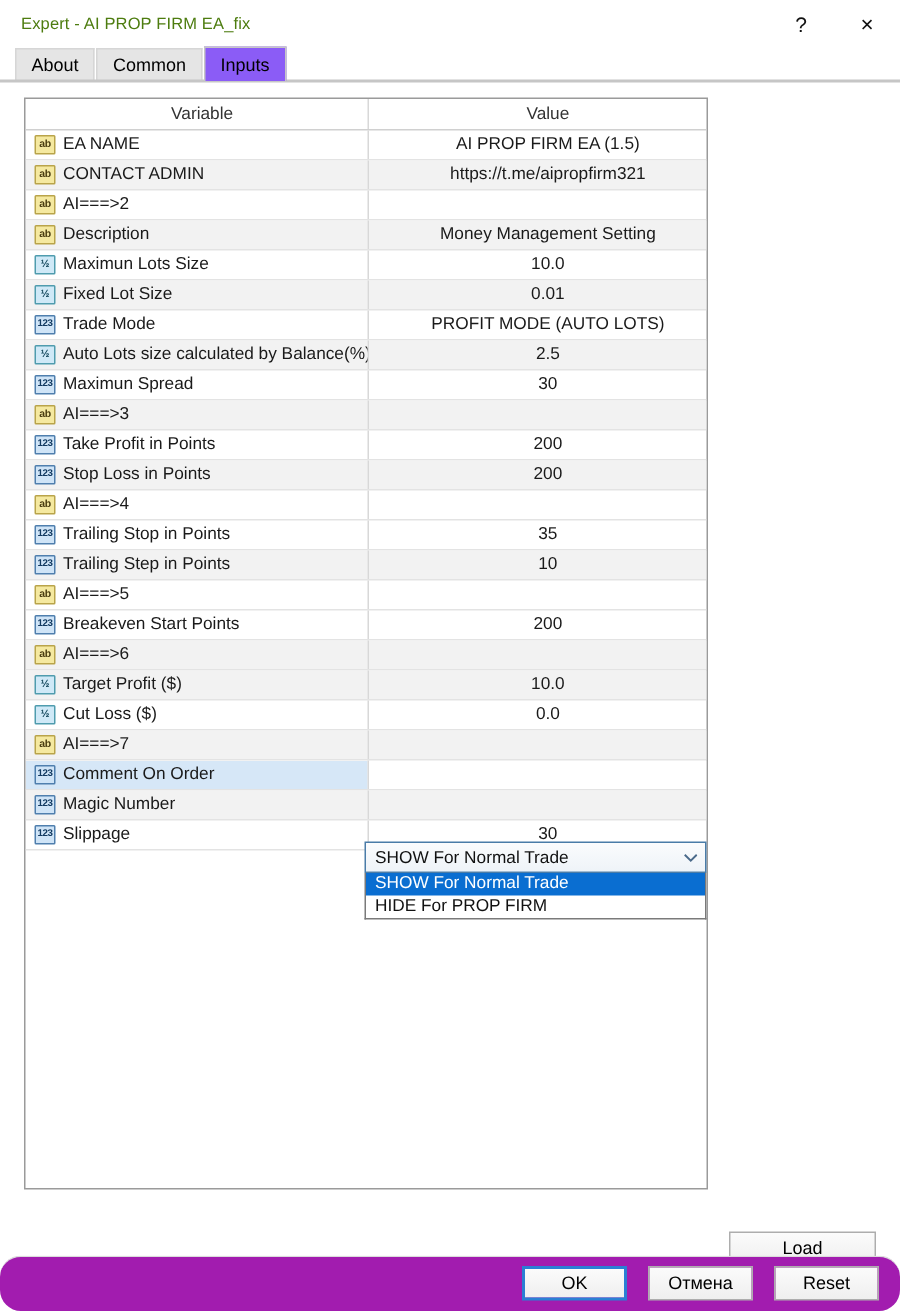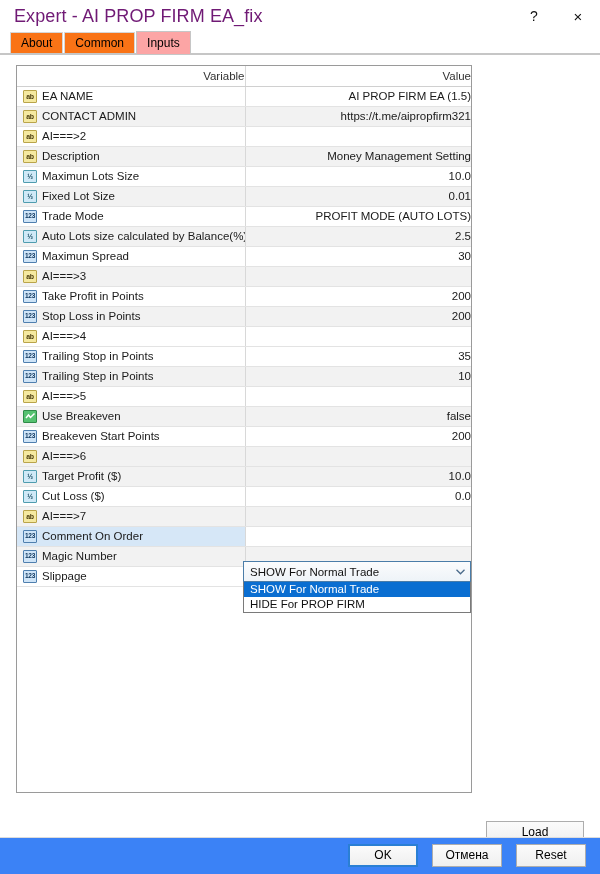--- a/index.html
+++ b/index.html
@@ -19,21 +19,21 @@
   }
   
   .titlebar{
     height:32px;flex:0 0 32px;
     background:#ffffff;
     display:flex;align-items:center;
     padding-left:14px;
     position:relative;
   }
   .title-text{
-    font-size:18px;color:#701a75;letter-spacing:.1px;
+    font-size:11px;color:#4d7c0f;letter-spacing:.1px;
   }
   .title-btns{
     position:absolute;right:0;top:0;height:32px;
     display:flex;align-items:center;
   }
   .tbtn{
     width:44px;height:32px;
     display:flex;align-items:center;justify-content:center;
     font-size:14px;color:#111;
     background:transparent;border:none;
@@ -45,31 +45,31 @@
     height:22px;flex:0 0 22px;
     position:relative;
     padding-left:10px;
     display:flex;align-items:flex-end;
     background:#ffffff;
   }
   .tab{
     height:21px;line-height:21px;
     padding:0 10px;
     font-size:12px;
-    background:#f97316;
+    background:#e5e5e5;
     border:1px solid #d6d6d6;
     border-bottom:none;
     margin-right:1px;
     color:#000;
     position:relative;
     top:0px;
     cursor:default;
   }
   .tab.active{
-    background:#fca5a5;
+    background:#8b5cf6;
     border-color:#c6c6c6;
     z-index:3;
     height:22px;line-height:22px;
   }
   .tabline{
     position:absolute;left:0;right:0;bottom:0;height:1px;
     background:#c6c6c6;z-index:1;
   }
   
   .panel{
@@ -87,21 +87,21 @@
     box-sizing:border-box;
     overflow:hidden;
   }
   .grid{width:100%;border-collapse:collapse;table-layout:fixed;}
   .grid col.c1{width:228px;}
   .grid col.c2{width:226px;}
   .grid th,.grid td{
     height:20px;
     font-size:11.5px;
     font-weight:normal;
-    text-align:right;
+    text-align:center;
     padding:0 0 0 6px;
     border-bottom:1px solid #e3e3e3;
     box-sizing:border-box;
     white-space:nowrap;
     overflow:hidden;
     color:#1a1a1a;
     vertical-align:middle;
   }
   .grid th{
     border-bottom:1px solid #d0d0d0;
@@ -187,22 +187,23 @@
     cursor:default;
     text-align:center;
     line-height:21px;
     padding:0;
   }
   .sidebtns .btn + .btn{margin-top:10px;}
   
   .footer{
     position:absolute;
     left:0;right:0;bottom:0;height:36px;
-    background:#3b82f6;
+    background:#a21caf;
     border-top:1px solid #dcdcdc;
+    border-radius:14px;
   }
   .footer-inner{
     position:absolute;right:14px;top:6px;
     display:flex;gap:14px;
   }
   .btn.wide{width:70px;}
   .btn.focus{
     border:2px solid #2a7fd4;
     line-height:19px;
   }
@@ -379,33 +380,20 @@
             </tr>
             <tr>
               <td>
                 <div class="cellwrap">
                   <span class="tico str">ab</span>
                   <span>AI===&gt;5</span>
                 </div>
               </td>
               <td class="val"></td>
             </tr>
-            <tr class="alt">
-              <td>
-                <div class="cellwrap">
-                  <span class="tico bool">
-                    <svg width="11" height="9" viewBox="0 0 11 9">
-                      <path d="M1 6 L3.5 3 L5.5 5.5 L9.5 1.5" fill="none" stroke="#ffffff" stroke-width="1.5"></path>
-                    </svg>
-                  </span>
-                  <span>Use Breakeven</span>
-                </div>
-              </td>
-              <td class="val">false</td>
-            </tr>
             <tr>
               <td>
                 <div class="cellwrap">
                   <span class="tico num">123</span>
                   <span>Breakeven Start Points</span>
                 </div>
               </td>
               <td class="val">200</td>
             </tr>
             <tr class="alt">

